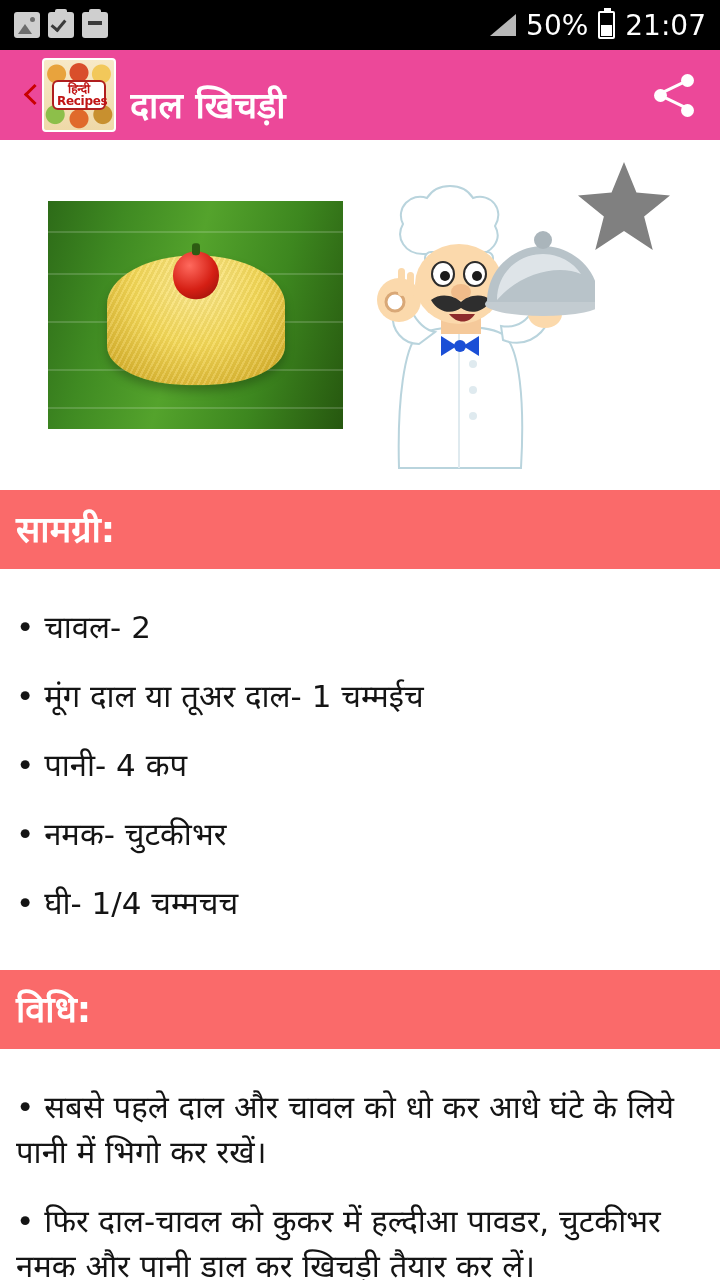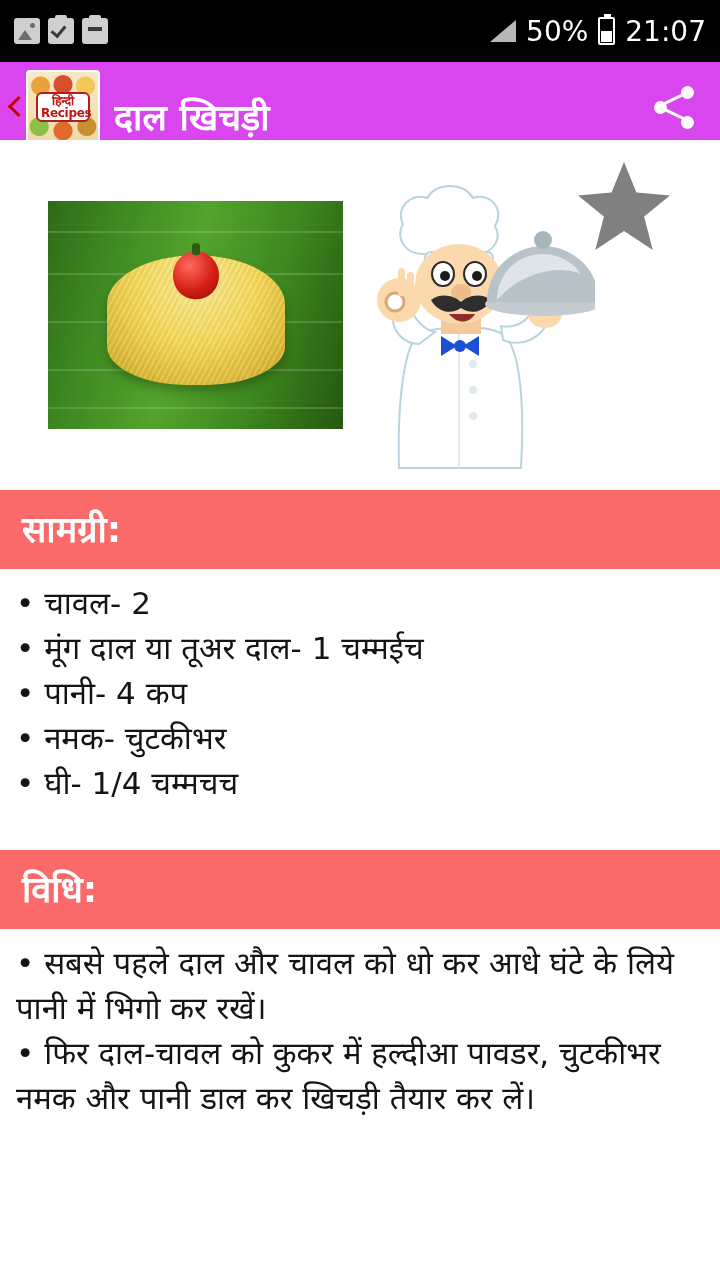--- a/index.html
+++ b/index.html
@@ -10,21 +10,21 @@
   body {
     width: 720px;
     height: 1280px;
     overflow: hidden;
     font-family: "DejaVu Sans", "Liberation Sans", sans-serif;
     position: relative;
   }
 
   
   .status-bar {
-    height: 62px;
+    height: 50px;
     background: #000000;
     color: #ffffff;
     display: flex;
     align-items: center;
     padding: 0 14px;
     box-sizing: border-box;
   }
   .status-left {
     display: flex;
     align-items: center;
@@ -137,24 +137,24 @@
     height: 45%;
     background: #ffffff;
   }
   .clock {
     font-size: 28px;
   }
 
   
   .app-bar {
     height: 90px;
-    background: #d946ef;
+    background: #ec4899;
     display: flex;
     align-items: center;
-    padding: 0 18px 0 8px;
+    padding: 0 18px 0 24px;
     box-sizing: border-box;
     position: relative;
   }
   .back-chevron {
     width: 16px;
     height: 26px;
     position: relative;
     flex: 0 0 auto;
     margin-right: 2px;
   }
@@ -323,32 +323,33 @@
     top: 20px;
     width: 96px;
     height: 92px;
   }
 
   .section-head {
     background: #fa6a6a;
     color: #ffffff;
     font-size: 36px;
     font-weight: 700;
-    padding: 14px 14px 16px 22px;
+    padding: 14px 14px 16px 16px;
     box-sizing: border-box;
     min-height: 70px;
   }
   .section-body {
     padding: 12px 16px 6px 16px;
     font-size: 31px;
     line-height: 1.45;
     color: #141414;
   }
   .section-body .li {
     white-space: nowrap;
+    margin-top: 24px;
   }
   .section-body .li.wrap {
     white-space: normal;
   }
   .gap {
     height: 38px;
     background: #ffffff;
   }
 </style>
 </head>

